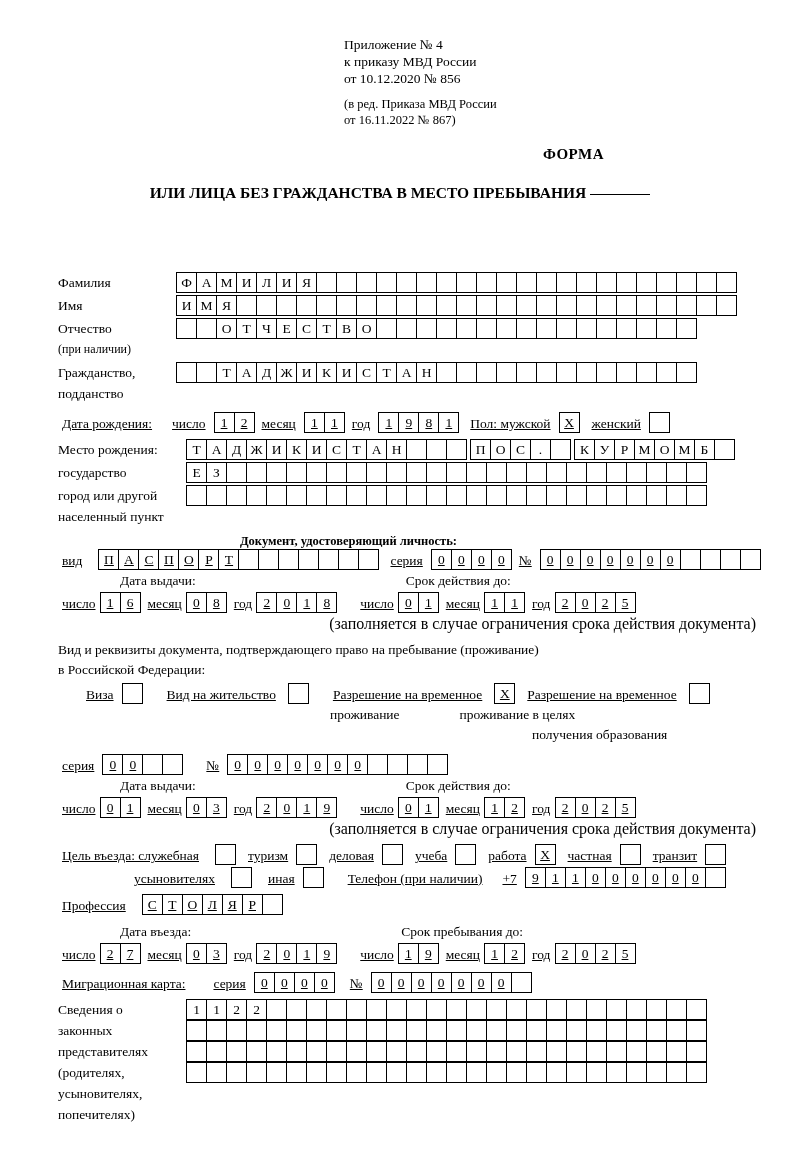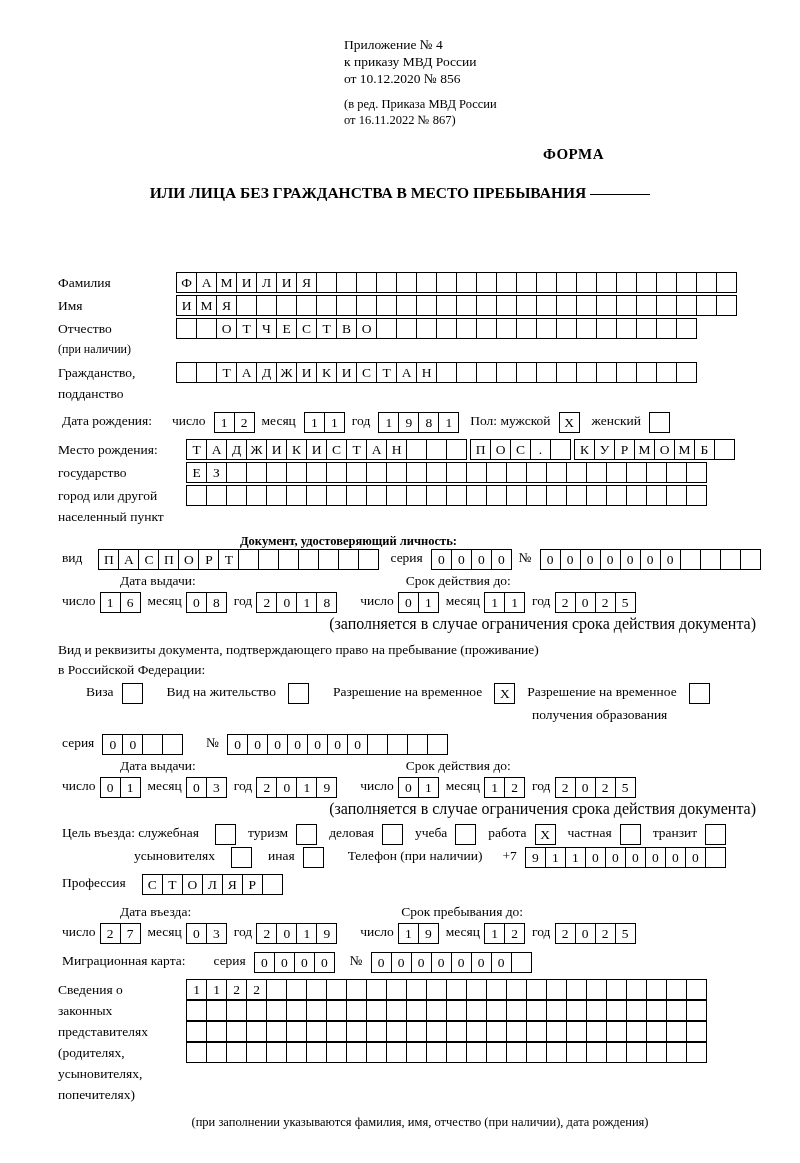--- a/index.html
+++ b/index.html
@@ -109,22 +109,23 @@
     border: 1px solid #000;
     box-sizing: border-box;
     display: inline-block;
     text-align: center;
     font-size: 13.5px;
     line-height: 20px;
     vertical-align: middle;
   }
   .inline {
     display: flex;
-    align-items: flex-start;
+    align-items: flex-end;
     flex-wrap: nowrap;
+    text-decoration: underline;
   }
   .inline .lbl { margin: 0 4px; }
   .gap4 { width: 4px; flex: 0 0 4px; }
   .gap8 { width: 8px; flex: 0 0 8px; }
   .gap12 { width: 12px; flex: 0 0 12px; }
   .gap20 { width: 20px; flex: 0 0 20px; }
   .note {
     font-size: 16px;
     text-align: right;
     padding-right: 44px;
@@ -580,20 +581,25 @@
       <span class="gap20"></span>
       <span class="lbl">Разрешение на временное</span>
       <span class="gap8"></span>
       <span class="box">X</span>
       <span class="gap8"></span>
       <span class="lbl">Разрешение на временное</span>
       <span class="gap8"></span>
       <span class="box"></span>
     </div>
 
+    <div class="row" style="padding-left:330px;">
+      <span class="lbl">проживание</span>
+      <span style="width:60px;display:inline-block;"></span>
+      <span class="lbl">проживание в целях</span>
+    </div>
     <div class="row" style="padding-left:532px;">
       <span class="lbl">получения образования</span>
     </div>
 
     <div class="row inline" style="margin-top:10px;">
       <span class="lbl">серия</span>
       <span class="gap4"></span>
       <span class="cells">
           <div class="cell">0</div>
           <div class="cell">0</div>
@@ -931,16 +937,15 @@
             <div class="cell"></div>
             <div class="cell"></div>
             <div class="cell"></div>
             <div class="cell"></div>
             <div class="cell"></div>
             <div class="cell"></div>
           </div>
       </div>
     </div>
 
-    <div class="footer-note">(при заполнении указываются фамилия, имя, отчество (при наличии), дата рождения)</div>
 
   </div>
 </div>
 
 </body></html>

